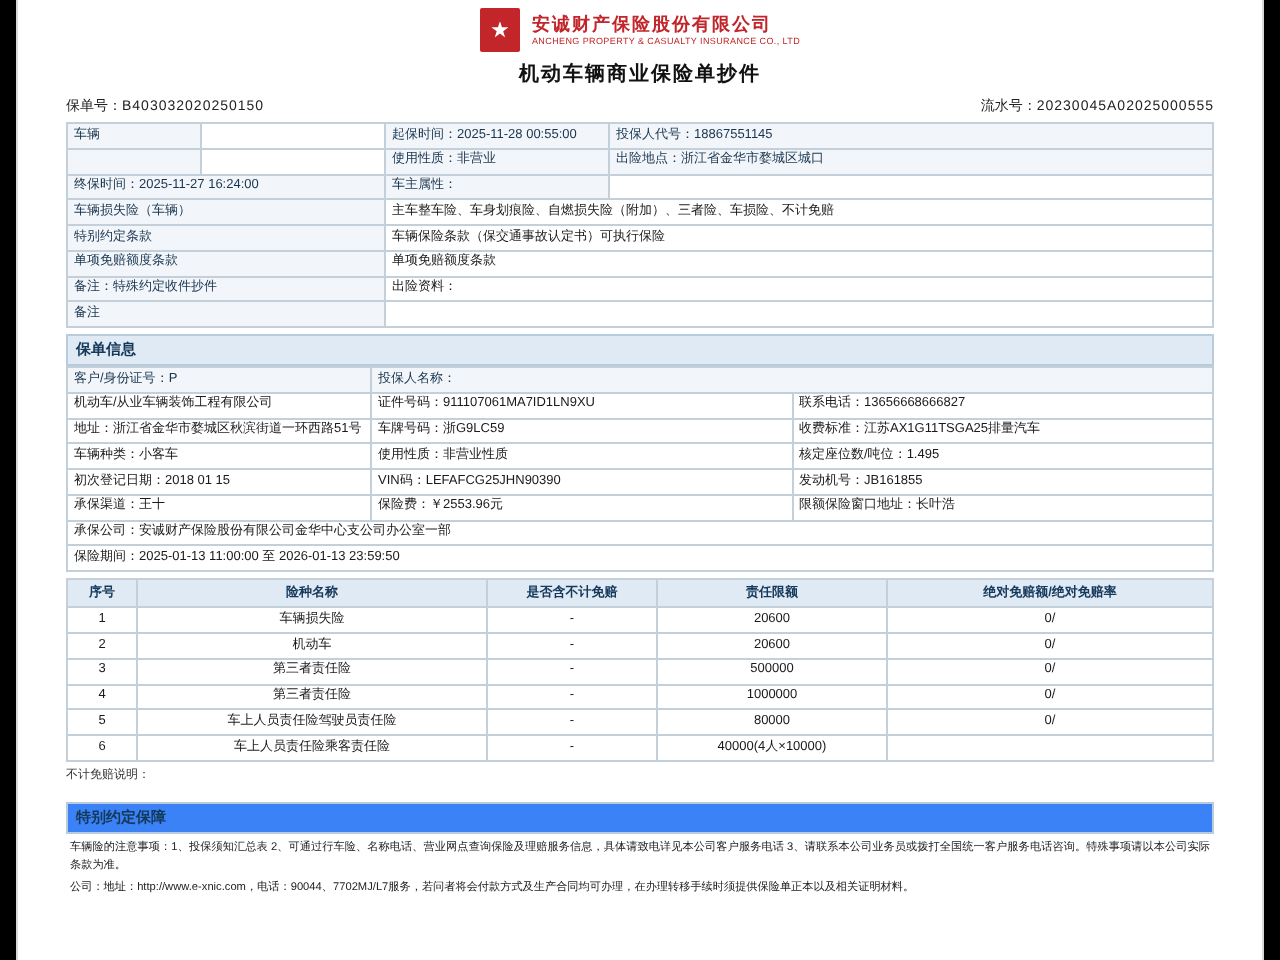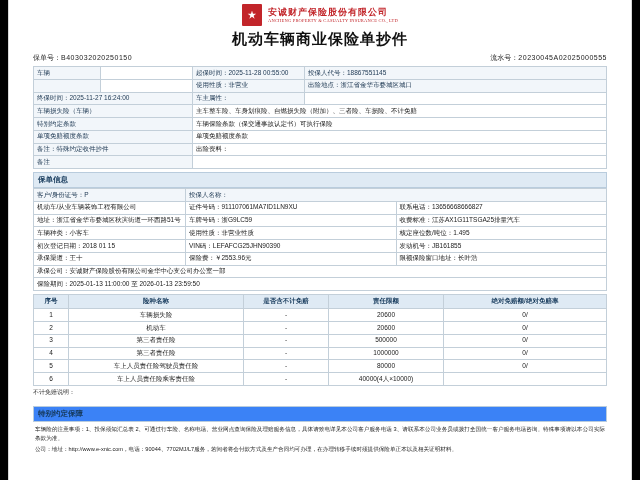--- a/index.html
+++ b/index.html
@@ -22,25 +22,25 @@
     padding-top:2px;
   }
   .brand-logo{
     width:20px;height:22px;background:#c2252a;position:relative;border-radius:1px;
     display:flex;align-items:center;justify-content:center;
   }
   .brand-logo:after{
     content:"";width:9px;height:9px;background:#fff;
     clip-path:polygon(50% 0,61% 35%,98% 35%,68% 57%,79% 91%,50% 70%,21% 91%,32% 57%,2% 35%,39% 35%);
   }
-  .brand-txt{line-height:1.25;font-family:Liberation Serif, serif;}
+  .brand-txt{line-height:1.25;}
   .brand-cn{font-size:9px;font-weight:bold;color:#c2252a;letter-spacing:1px;}
   .brand-en{font-size:4.5px;color:#c2252a;letter-spacing:.2px;}
   .doc-title{
-    text-align:center;font-size:15px;font-weight:bold;color:#111;
+    text-align:center;font-size:10px;font-weight:bold;color:#111;
     margin:2px 0 4px 0;letter-spacing:1px;
   }
   .top-meta{
     display:flex;justify-content:space-between;
     padding:0 24px 3px 24px;font-size:7px;color:#222;
   }
   
   .sec{
     margin:0 24px;
   }

